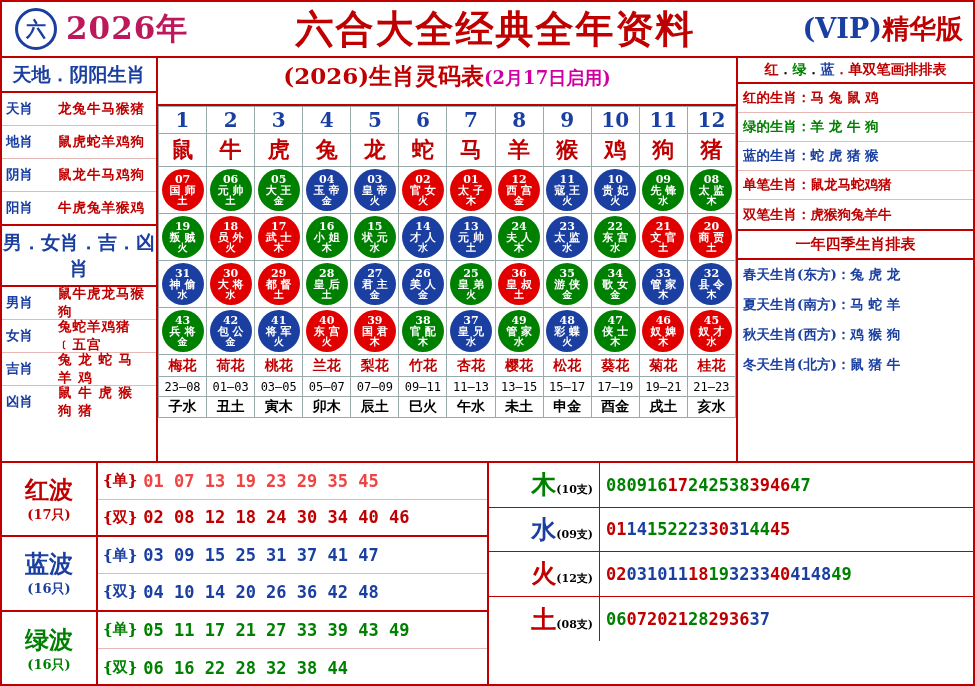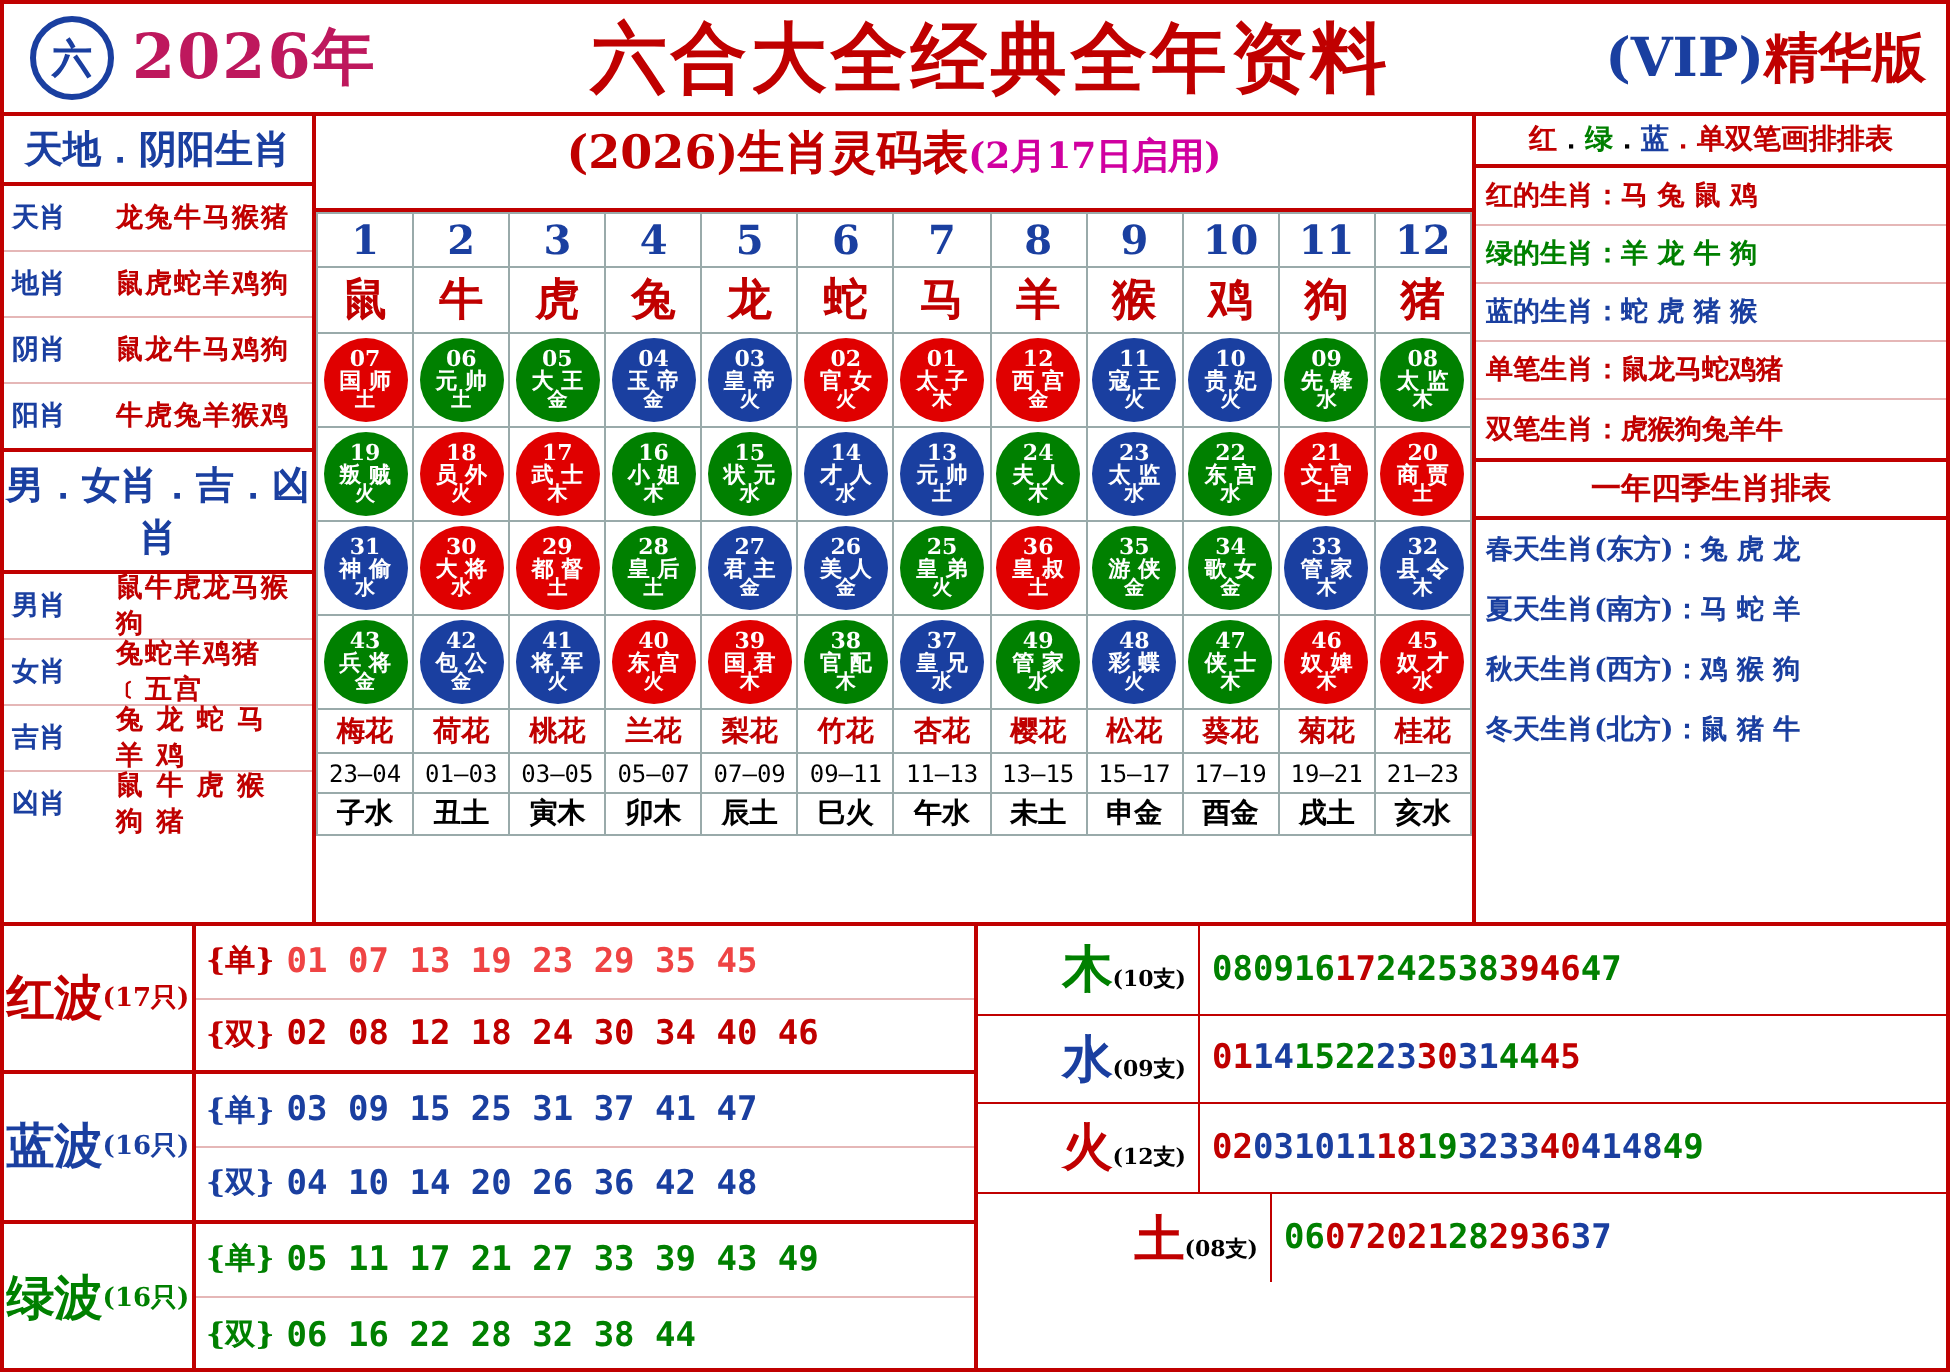--- a/index.html
+++ b/index.html
@@ -135,39 +135,39 @@
   }
 
   
   .bottom{ display:flex; height:223px; border-top:2px solid #c00000;}
   .bl{ width:487px; border-right:2px solid #c00000;}
   .br{ flex:1; }
   .wave-blk{ display:flex; height:74.3px; border-bottom:2px solid #c00000;}
   .wave-blk:last-child{border-bottom:none;}
   .wave-name{
     width:96px; border-right:2px solid #c00000;
-    display:flex;flex-direction:row;align-items:center;justify-content:center;
+    display:flex;flex-direction:column;align-items:center;justify-content:center;
     font-family:"DejaVu Serif","Liberation Serif",serif;
   }
   .wave-name .nm{font-size:24px;font-weight:bold;}
   .wave-name .ct{font-size:13px;font-weight:bold;}
   .wave-lines{flex:1;display:flex;flex-direction:column;}
   .wline{
     flex:1;display:flex;align-items:center;padding-left:5px;
     font-size:17px;font-weight:bold;
     font-family:"DejaVu Sans Mono","Liberation Mono",monospace;
     border-bottom:1px solid #e5b7b7;
   }
   .wline:last-child{border-bottom:none;}
   .wline .tag{ margin-right:6px; font-family:"DejaVu Serif","Liberation Serif",serif; font-size:15px;}
   .el-row{
     height:44.6px;display:flex;align-items:center;
     border-bottom:1px solid #c00000;
   }
-  .el-row:last-child{border-bottom:none;margin-left:36px;}
+  .el-row:last-child{border-bottom:none;}
   .el-name{
     width:110px; text-align:right; padding-right:6px;
     font-family:"DejaVu Serif","Liberation Serif",serif;
   }
   .el-name .e{font-size:25px;font-weight:bold;}
   .el-name .c{font-size:11px;font-weight:bold;color:#000;}
   .el-nums{
     flex:1; font-size:17px; font-weight:bold; padding-left:6px;
     font-family:"DejaVu Sans Mono","Liberation Mono",monospace;
     border-left:1px solid #c00000; height:100%;
@@ -620,21 +620,21 @@
               <td>梨花</td>
               <td>竹花</td>
               <td>杏花</td>
               <td>樱花</td>
               <td>松花</td>
               <td>葵花</td>
               <td>菊花</td>
               <td>桂花</td>
             </tr>
             <tr class="hours">
-              <td>23–04</td>
+              <td>23–08</td>
               <td>01–03</td>
               <td>03–05</td>
               <td>05–07</td>
               <td>07–09</td>
               <td>09–11</td>
               <td>11–13</td>
               <td>13–15</td>
               <td>15–17</td>
               <td>17–19</td>
               <td>19–21</td>

